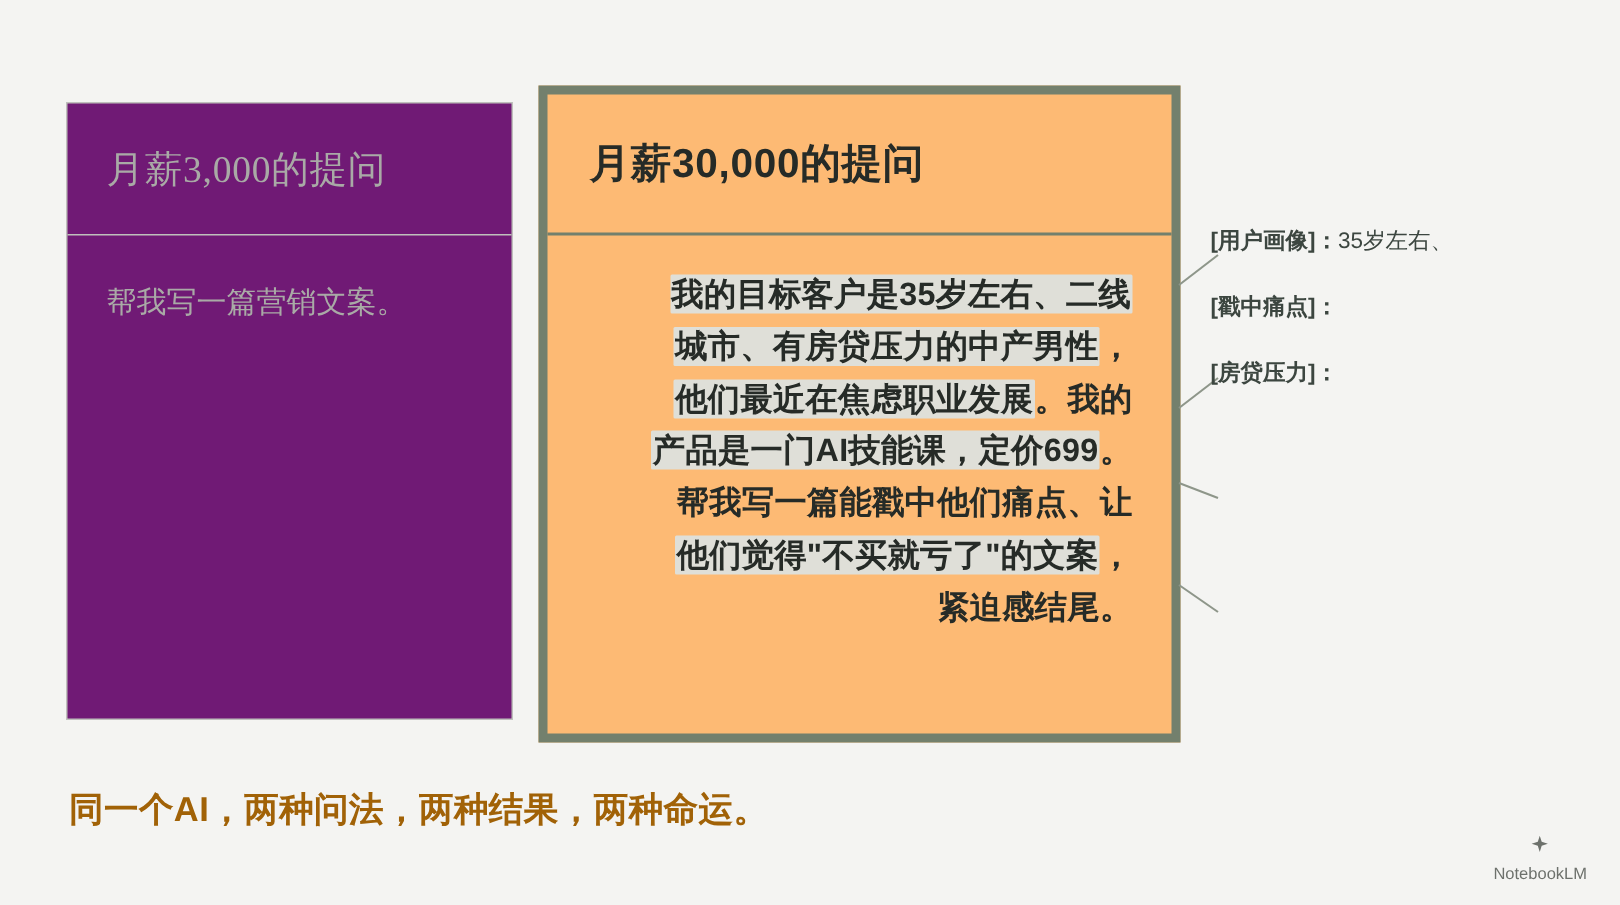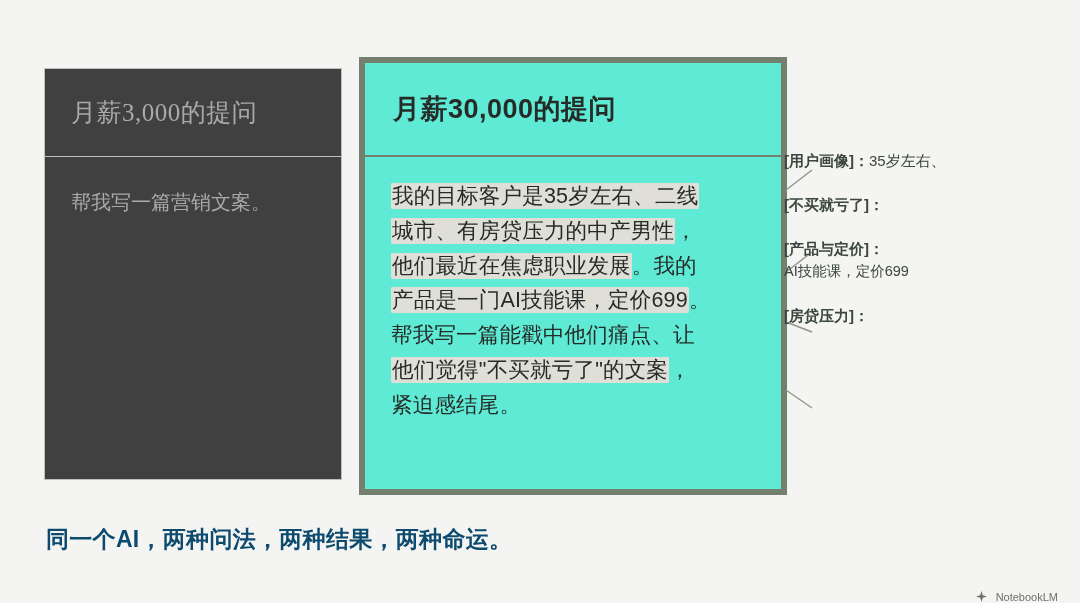--- a/index.html
+++ b/index.html
@@ -22,21 +22,21 @@
   }
 
   
   .left-panel {
     position: absolute;
     left: 44px;
     top: 68px;
     width: 298px;
     height: 412px;
     border: 1px solid #bfc0bc;
-    background: #404040;
+    background: #701a75;
     box-sizing: border-box;
   }
   .left-title-row {
     height: 88px;
     border-bottom: 1px solid #bfc0bc;
     display: flex;
     align-items: center;
     padding: 0 26px;
     box-sizing: border-box;
   }
@@ -57,21 +57,21 @@
   }
 
   
   .center-panel {
     position: absolute;
     left: 359px;
     top: 57px;
     width: 428px;
     height: 438px;
     border: 6px solid #73806d;
-    background: #5eead4;
+    background: #fdba74;
     box-sizing: border-box;
   }
   .center-title-row {
     height: 94px;
     border-bottom: 2px solid #73806d;
     display: flex;
     align-items: center;
     padding: 0 28px;
     box-sizing: border-box;
   }
@@ -79,35 +79,36 @@
     font-size: 27px;
     font-weight: bold;
     color: #262b27;
     letter-spacing: 0.5px;
   }
   .center-body {
     padding: 22px 26px 0 26px;
   }
   .center-prompt {
     font-size: 21.5px;
-    font-weight: normal;
+    font-weight: bold;
     line-height: 1.62;
     color: #262b27;
     letter-spacing: 0.2px;
+    text-align: right;
   }
   .hl {
     background: #dfdfd8;
     padding: 1px 1px;
     border-radius: 1px;
   }
 
   
   .annotations {
     position: absolute;
-    left: 784px;
+    left: 807px;
     top: 150px;
     width: 232px;
   }
   .anno {
     margin-bottom: 22px;
   }
   .anno-label {
     font-size: 15px;
     font-weight: bold;
     color: #3c4640;
@@ -129,33 +130,34 @@
     pointer-events: none;
   }
 
   
   .footer {
     position: absolute;
     left: 46px;
     top: 524px;
     font-size: 23px;
     font-weight: bold;
-    color: #0c4a6e;
+    color: #a16207;
     letter-spacing: 0.3px;
   }
 
   .brand {
     position: absolute;
     right: 22px;
-    bottom: 0;
+    bottom: 14px;
     display: flex;
     align-items: center;
     gap: 8px;
     color: #6d716c;
     font-size: 11px;
+    flex-direction: column;
   }
   .brand-mark {
     display: inline-block;
     width: 13px;
     height: 13px;
   }
 </style>
 </head>
 <body>
 
@@ -196,27 +198,23 @@
 
   <div class="annotations">
 
     <div class="anno">
       <div class="anno-label">
         <span>[用户画像]：</span><span style="font-weight:normal">35岁左右、</span>
       </div>
     </div>
 
     <div class="anno">
-      <div class="anno-label">[不买就亏了]：</div>
-    </div>
-
-    <div class="anno">
-      <div class="anno-label">[产品与定价]：</div>
-      <div class="anno-text">AI技能课，定价699</div>
-    </div>
+      <div class="anno-label">[戳中痛点]：</div>
+    </div>
+
 
     <div class="anno">
       <div class="anno-label">[房贷压力]：</div>
     </div>
 
   </div>
 
   <div class="footer">同一个AI，两种问法，两种结果，两种命运。</div>
 
   <div class="brand">

